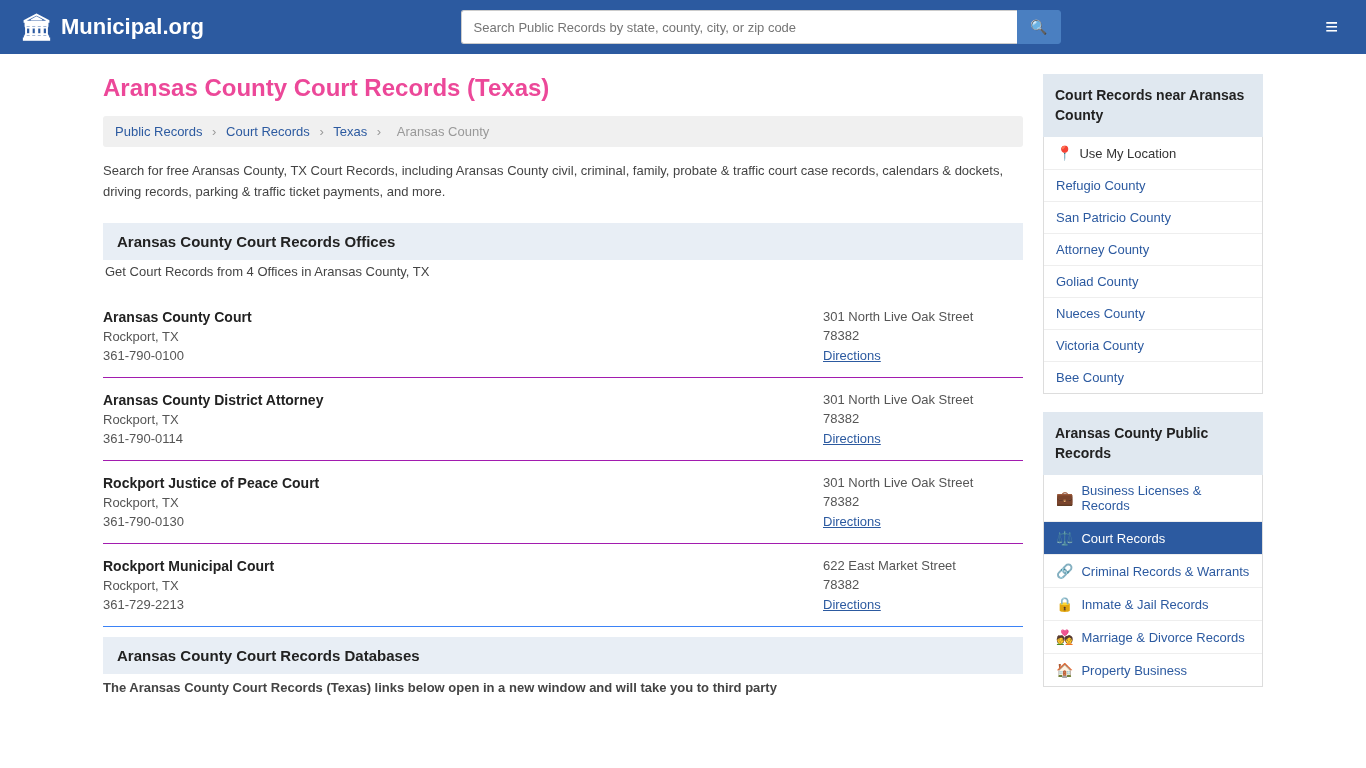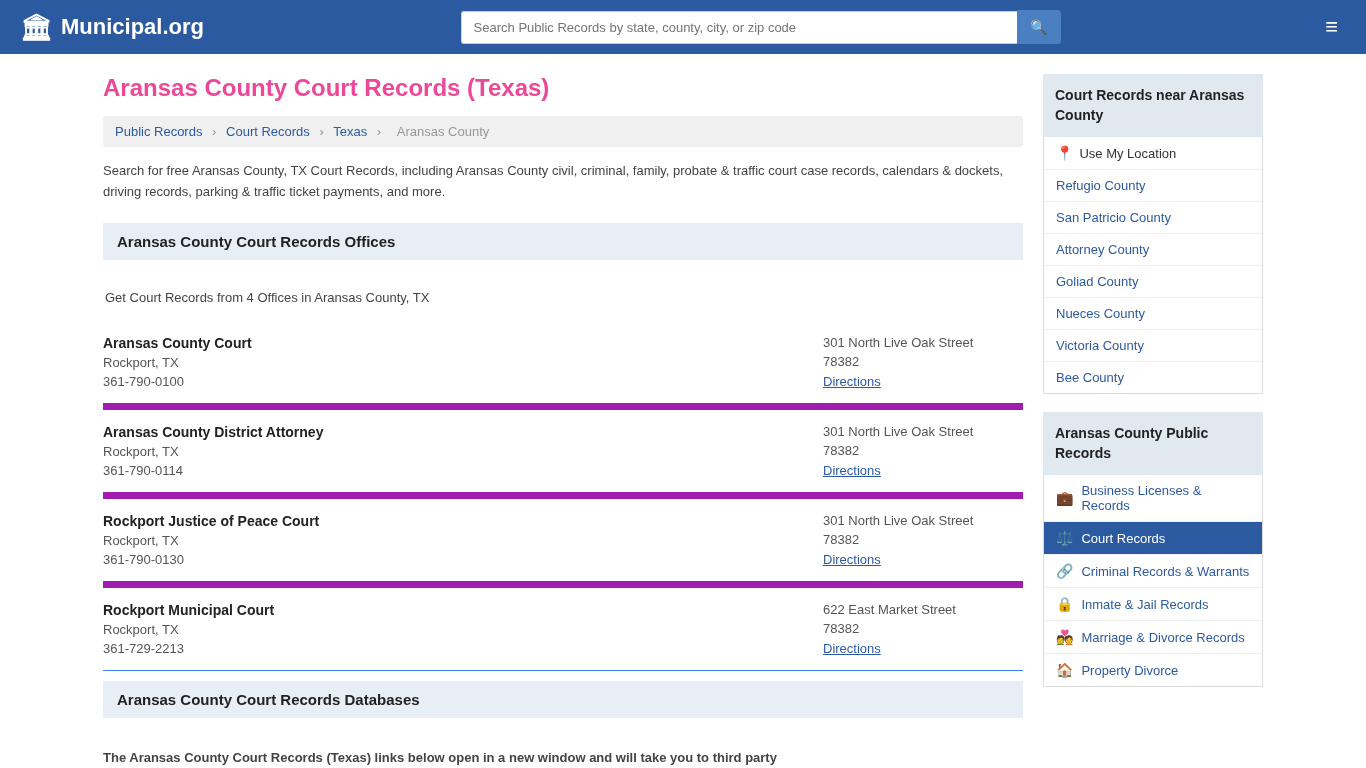--- a/index.html
+++ b/index.html
@@ -20,21 +20,20 @@
       font-size: 22px;
       font-weight: bold;
       text-decoration: none;
       gap: 8px;
     }
     .header-logo .icon-building {
       font-size: 26px;
     }
     .header-search {
       display: flex;
-      align-items: center;
       flex: 1;
       max-width: 600px;
       margin: 0 16px;
     }
     .header-search input {
       width: 100%;
       padding: 8px 12px;
       border: 1px solid #ccc;
       border-right: none;
       border-radius: 3px 0 0 3px;
@@ -101,37 +100,37 @@
       margin-bottom: 20px;
     }
 
     
     .section-header {
       background: #e8eef5;
       padding: 10px 14px;
       font-weight: bold;
       font-size: 15px;
       color: #222;
-      margin-bottom: 30px;
+      margin-bottom: 4px;
       border-left: none;
     }
 
     .section-description {
       font-size: 13px;
       color: #444;
       margin-bottom: 16px;
       padding: 0 2px;
     }
 
     
     .office-entry {
       display: flex;
       justify-content: space-between;
       padding: 14px 0;
-      border-bottom: 7px solid #a21caf;
+      border-bottom: 1px solid #a21caf;
     }
     .office-entry:last-of-type {
       border-bottom: 1px solid #3b82f6;
     }
     .office-left .office-name {
       font-weight: bold;
       font-size: 14px;
       color: #222;
       margin-bottom: 4px;
     }
@@ -380,18 +379,18 @@
         <li>
           <span class="rec-icon">🔒</span>
           <span>Inmate &amp; Jail Records</span>
         </li>
         <li>
           <span class="rec-icon">💑</span>
           <span>Marriage &amp; Divorce Records</span>
         </li>
         <li>
           <span class="rec-icon">🏠</span>
-          <span>Property Divorce</span>
+          <span>Property Business</span>
         </li>
       </ul>
 
   </aside>
 </div>
 
 </body></html>

